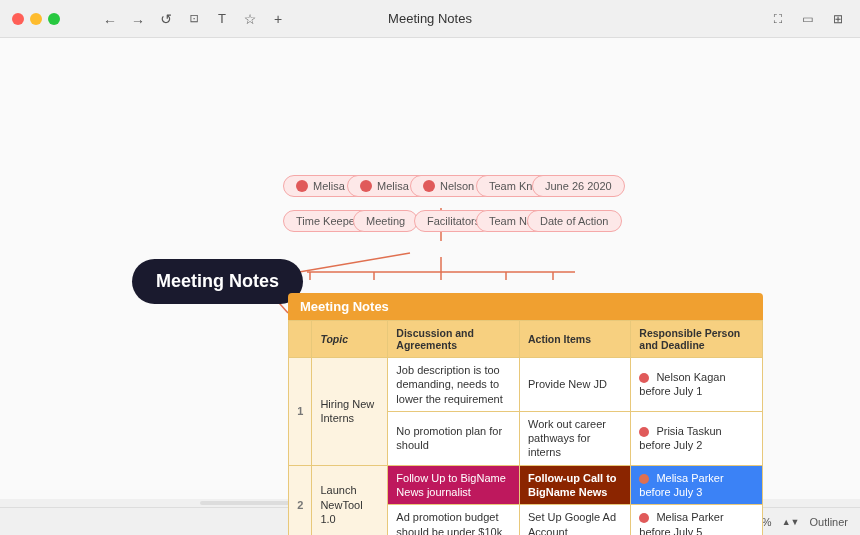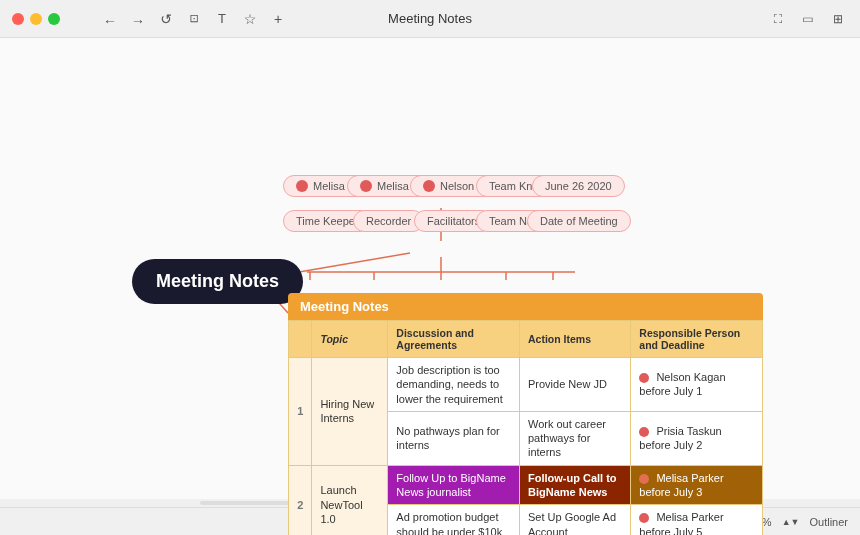--- a/index.html
+++ b/index.html
@@ -190,21 +190,21 @@
       line-height: 1.3;
     }
     .meeting-table .row-num {
       text-align: center;
       color: #777;
       font-weight: 600;
       background: #fdf3e0;
       width: 20px;
     }
     .meeting-table .highlight-row td {
-      background: #a21caf;
+      background: #be185d;
       color: white;
     }
     .meeting-table .highlight-row td .person-dot {
       background: #e07050;
     }
     .person-dot {
       display: inline-block;
       width: 10px;
       height: 10px;
       border-radius: 50%;
@@ -340,33 +340,33 @@
 
   <div class="tag-node" style="left:532px; top:137px;align-items:flex-end;">
     <span>June 26 2020</span>
   </div>
 
   <div class="label-node" style="left:283px; top:172px;">
     <span>Time Keeper</span>
   </div>
 
   <div class="label-node" style="left:353px; top:172px;">
-    <span>Recorder</span>
+    <span>Meeting</span>
   </div>
 
   <div class="label-node" style="left:414px; top:172px;">
     <span>Facilitators</span>
   </div>
 
   <div class="label-node" style="left:476px; top:172px;">
     <span>Team Name</span>
   </div>
 
   <div class="label-node" style="left:527px; top:172px;">
-    <span>Date of Meeting</span>
+    <span>Date of Action</span>
   </div>
 
   <div class="meeting-table-wrapper">
     <div class="meeting-table-title">Meeting Notes</div>
     <table class="meeting-table">
       <thead>
         <tr>
           <th style="width:20px;"></th>
           <th style="width:75px;font-style:italic;">Topic</th>
           <th style="width:130px;">Discussion and Agreements</th>
@@ -380,34 +380,34 @@
           <td class="row-num" rowspan="2" style="vertical-align:middle;">1</td>
           <td rowspan="2" style="background:#fdf3e0; font-weight:500;">Hiring New Interns</td>
           <td>Job description is too demanding, needs to lower the requirement</td>
           <td>Provide New JD</td>
           <td>
             <span class="person-dot"></span>
             Nelson Kagan before July 1
           </td>
         </tr>
         <tr>
-          <td>No pathways plan for interns</td>
+          <td>No promotion plan for should</td>
           <td>Work out career pathways for interns</td>
           <td>
             <span class="person-dot"></span>
             Prisia Taskun before July 2
           </td>
         </tr>
 
         <tr class="highlight-row">
           <td class="row-num" rowspan="2" style="vertical-align:middle; background:#fdf3e0; color:#777;">2</td>
           <td rowspan="2" style="background:#fdf3e0; color:#333; font-weight:500;">Launch NewTool 1.0</td>
           <td>Follow Up to BigName News journalist</td>
           <td style="background:#8b2500; color:white; font-weight:600;">Follow-up Call to BigName News</td>
-          <td style="background:#a16207; color:white;">
+          <td style="background:#3b82f6; color:white;">
             <span class="person-dot" style="background:#e07050;"></span>
             Melisa Parker before July 3
           </td>
         </tr>
         <tr>
           <td>Ad promotion budget should be under $10k</td>
           <td>Set Up Google Ad Account</td>
           <td>
             <span class="person-dot"></span>
             Melisa Parker before July 5

